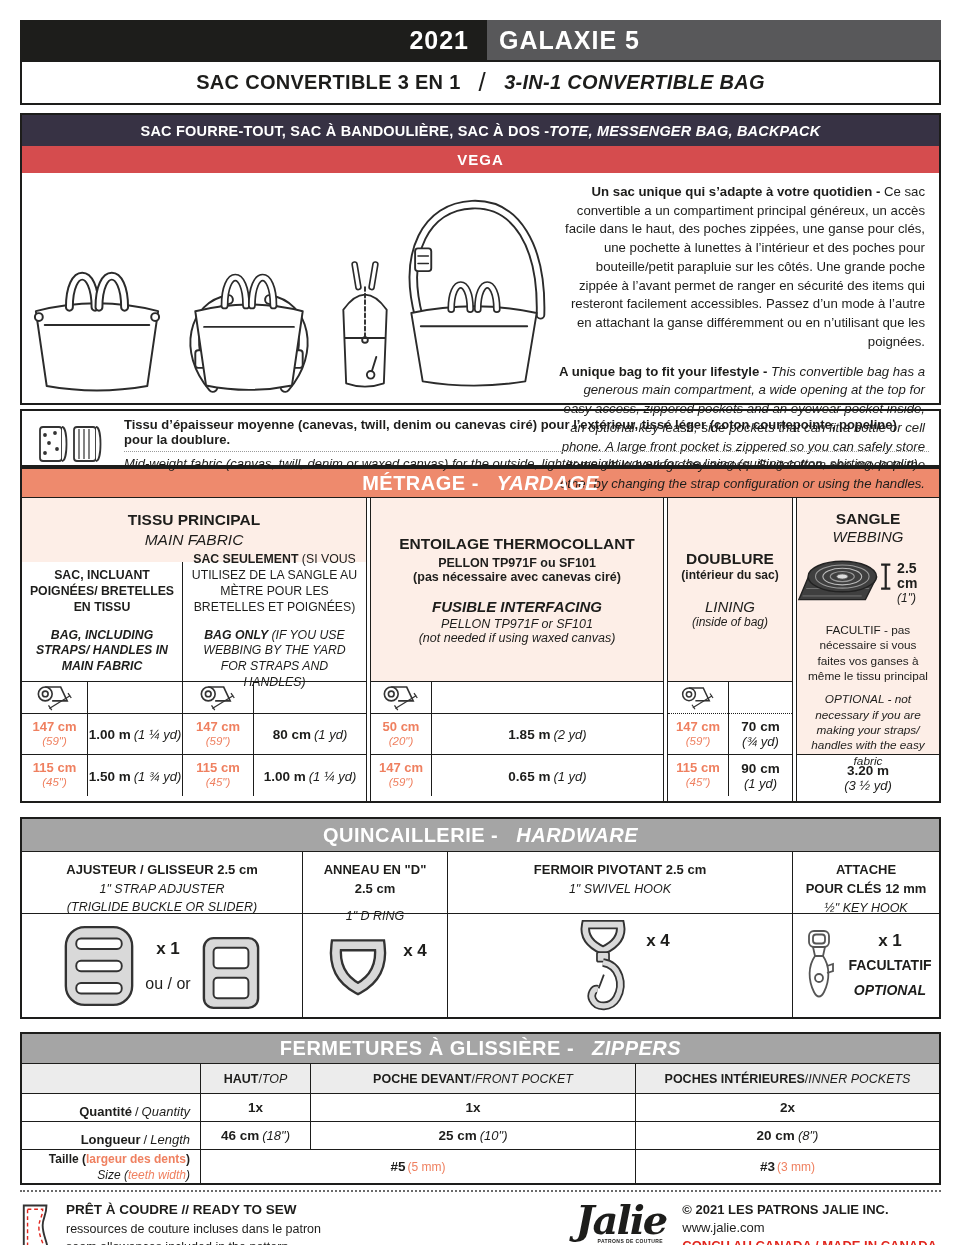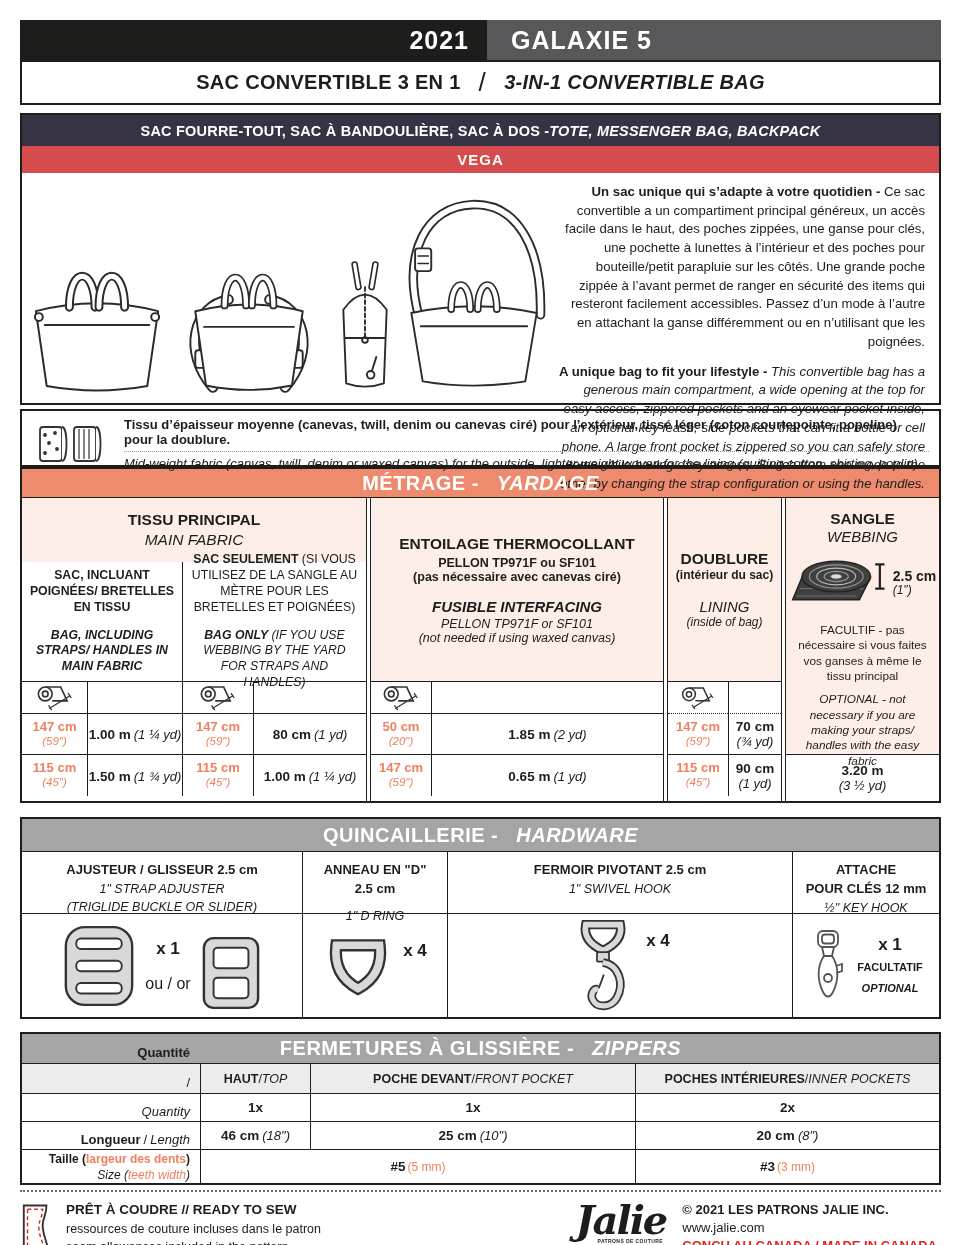--- a/index.html
+++ b/index.html
@@ -17,21 +17,21 @@
 
   
   .top-bar { display:flex; height:40px; }
   .top-bar .year-box {
     flex: 0 0 467px; background:#1d1d1b; color:#fff;
     display:flex; align-items:center; justify-content:flex-end;
     padding-right:18px; font-size:25px; font-weight:bold; letter-spacing:1px;
   }
   .top-bar .name-box {
     flex:1; background:#58585a; color:#fff;
-    display:flex; align-items:center; padding-left:24px;
+    display:flex; align-items:center; padding-left:12px;
     font-size:25px; font-weight:bold; letter-spacing:1px;
   }
   .title-bar {
     border:2.5px solid #1d1d1b; height:45px;
     display:flex; align-items:center; justify-content:center; gap:16px;
     font-size:20px; font-weight:bold; letter-spacing:.3px;
   }
   .title-bar .slash { font-weight:400; font-size:26px; margin:0 2px; }
 
   
@@ -111,21 +111,21 @@
   .hardware-box { border:2.5px solid #1d1d1b; margin-top:14px; }
   .gray-bar { background:#a5a5a5; height:33px; border-bottom:1.5px solid #1d1d1b; }
   .hw-cols { display:flex; }
   .hw-col { border-left:1.5px solid #1d1d1b; display:flex; flex-direction:column; }
   .hw-col:first-child { border-left:none; }
   .hw-head { height:62px; border-bottom:1.5px solid #1d1d1b; text-align:center;
              padding-top:9px; font-size:13px; line-height:1.45; }
   .hw-icons { height:103px; display:flex; align-items:center; justify-content:center; gap:10px; }
   .qty { font-size:17px; font-weight:bold; }
   .ouor { font-size:16px; }
-  .optlbl { font-size:11px; font-weight:bold; line-height:1.5; }
+  .optlbl { font-size:14px; font-weight:bold; line-height:1.5; }
 
   
   .zip-box { border:2.5px solid #1d1d1b; margin-top:13px; }
   .zip-bar { background:#a5a5a5; height:30px; border-bottom:1.5px solid #1d1d1b; }
   .zip-table { display:grid; grid-template-columns:178px 110px 325px 1fr; }
   .zip-table > div { border-top:1.5px solid #1d1d1b; border-left:1.5px solid #1d1d1b;
                      display:flex; align-items:center; justify-content:center; text-align:center; }
   .zip-table > div.c0 { border-left:none; }
   .zip-table > div.r0 { border-top:none; background:#ececec; height:29px; font-size:12.5px; }
   .zip-lbl { justify-content:flex-end !important; padding-right:10px; font-size:12px;
@@ -361,21 +361,21 @@
             <div class="ow">147 cm</div>
             <div class="owi">(59")</div>
           </div>
         <div class="vl">
             <div><span class="vnum">0.65 m</span><span class="vyd">(1 yd)</span></div>
           </div>
       </div>
     </div>
     <div class="gut"></div>
 
-    <div class="yg" style="width:115px">
+    <div class="yg" style="width:126px">
       <div class="ent-head pink">
         <div class="b" style="font-size:15.5px">DOUBLURE</div>
         <div class="b" style="font-size:12px">(intérieur du sac)</div>
         <div class="i" style="font-size:15px; margin-top:16px">LINING</div>
         <div class="i" style="font-size:12px">(inside of bag)</div>
       </div>
       <div class="cellgrid en-grid" style="grid-template-columns:60px 1fr">
         <div>
           <svg width="36" height="24" viewBox="0 0 46 32" fill="#fff" stroke="#333" stroke-width="2">
               <circle cx="11" cy="11" r="8.5"></circle>
@@ -542,21 +542,21 @@
         <span class="b">POCHE DEVANT</span>
         <span> / </span>
         <span class="i">FRONT POCKET</span>
       </div>
     <div class="r0">
         <span class="b">POCHES INTÉRIEURES</span>
         <span> / </span>
         <span class="i">INNER POCKETS</span>
       </div>
 
-    <div class="c0 zr zip-lbl" style="flex-direction:column; gap:12px">
+    <div class="c0 zr zip-lbl" style="flex-direction:row; gap:3px">
         <span class="b">Quantité</span>
         <span> / </span>
         <span class="i">Quantity</span>
       </div>
     <div class="zr zval">1x</div>
     <div class="zr zval">1x</div>
     <div class="zr zval">2x</div>
 
     <div class="c0 zr zip-lbl" style="flex-direction:row; gap:3px">
         <span class="b">Longueur</span>

